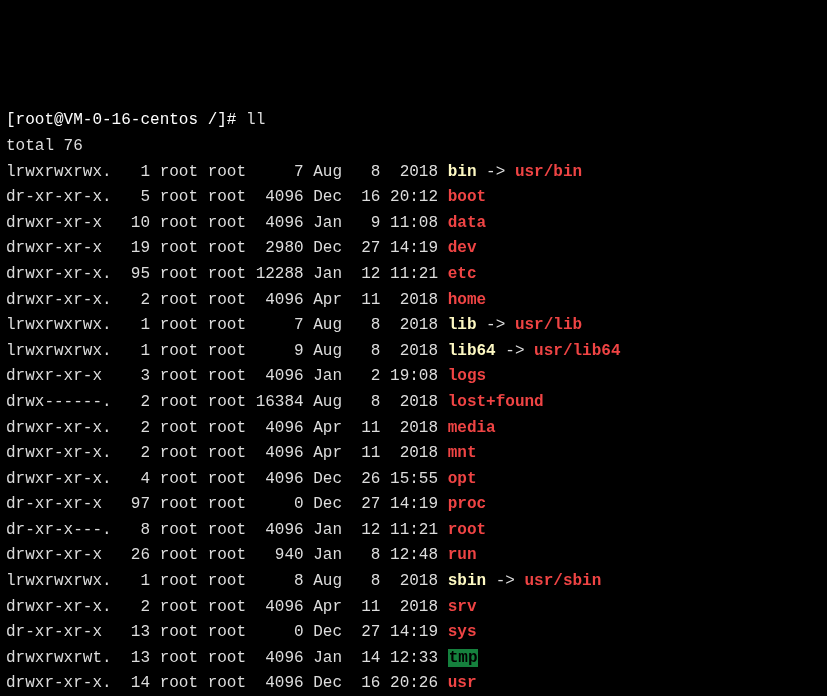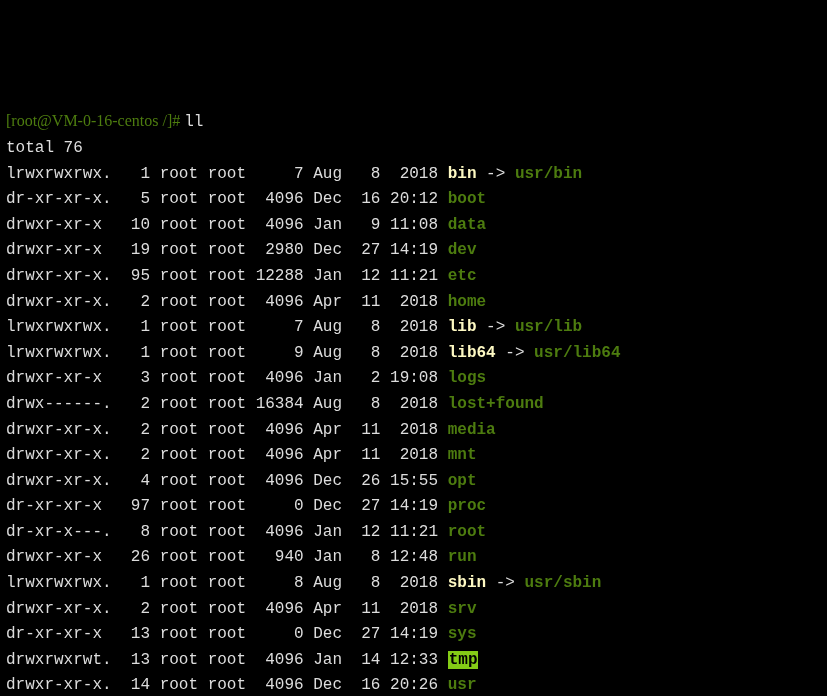--- a/index.html
+++ b/index.html
@@ -5,24 +5,24 @@
     body {
       margin: 0;
       padding: 6px;
       background-color: #000000;
       font-family: 'Consolas', 'Courier New', monospace;
       font-size: 16px;
       line-height: 1.6;
       color: #dddddd;
       white-space: pre;
     }
-    .prompt { color: #4d7c0f; font-family: Liberation Serif, serif; }
-    .dir { color: #4d7c0f; font-weight: bold; }
+    .prompt { color: #ffffff; }
+    .dir { color: #ef4444; font-weight: bold; }
     .link { color: #fef9c3; font-weight: bold; }
-    .sticky { background-color: #84cc16; color: #000000; font-weight: bold; padding: 0 1px; }
+    .sticky { background-color: #15803d; color: #000000; font-weight: bold; padding: 0 1px; }
     .row { display: block; }
   </style>
 </head>
 <body>
 
 
 
 <span class="row"><span class="prompt">[root@VM-0-16-centos /]# </span><span>ll</span></span><span class="row">total 76</span><div id="listing"><span class="row"><span>lrwxrwxrwx.   1 root root     7 Aug   8  2018 </span><span class="link">bin</span><span> -&gt; </span><span class="dir">usr/bin</span></span><span class="row"><span>dr-xr-xr-x.   5 root root  4096 Dec  16 20:12 </span><span class="dir">boot</span></span><span class="row"><span>drwxr-xr-x   10 root root  4096 Jan   9 11:08 </span><span class="dir">data</span></span><span class="row"><span>drwxr-xr-x   19 root root  2980 Dec  27 14:19 </span><span class="dir">dev</span></span><span class="row"><span>drwxr-xr-x.  95 root root 12288 Jan  12 11:21 </span><span class="dir">etc</span></span><span class="row"><span>drwxr-xr-x.   2 root root  4096 Apr  11  2018 </span><span class="dir">home</span></span><span class="row"><span>lrwxrwxrwx.   1 root root     7 Aug   8  2018 </span><span class="link">lib</span><span> -&gt; </span><span class="dir">usr/lib</span></span><span class="row"><span>lrwxrwxrwx.   1 root root     9 Aug   8  2018 </span><span class="link">lib64</span><span> -&gt; </span><span class="dir">usr/lib64</span></span><span class="row"><span>drwxr-xr-x    3 root root  4096 Jan   2 19:08 </span><span class="dir">logs</span></span><span class="row"><span>drwx------.   2 root root 16384 Aug   8  2018 </span><span class="dir">lost+found</span></span><span class="row"><span>drwxr-xr-x.   2 root root  4096 Apr  11  2018 </span><span class="dir">media</span></span><span class="row"><span>drwxr-xr-x.   2 root root  4096 Apr  11  2018 </span><span class="dir">mnt</span></span><span class="row"><span>drwxr-xr-x.   4 root root  4096 Dec  26 15:55 </span><span class="dir">opt</span></span><span class="row"><span>dr-xr-xr-x   97 root root     0 Dec  27 14:19 </span><span class="dir">proc</span></span><span class="row"><span>dr-xr-x---.   8 root root  4096 Jan  12 11:21 </span><span class="dir">root</span></span><span class="row"><span>drwxr-xr-x   26 root root   940 Jan   8 12:48 </span><span class="dir">run</span></span><span class="row"><span>lrwxrwxrwx.   1 root root     8 Aug   8  2018 </span><span class="link">sbin</span><span> -&gt; </span><span class="dir">usr/sbin</span></span><span class="row"><span>drwxr-xr-x.   2 root root  4096 Apr  11  2018 </span><span class="dir">srv</span></span><span class="row"><span>dr-xr-xr-x   13 root root     0 Dec  27 14:19 </span><span class="dir">sys</span></span><span class="row"><span>drwxrwxrwt.  13 root root  4096 Jan  14 12:33 </span><span class="sticky">tmp</span></span><span class="row"><span>drwxr-xr-x.  14 root root  4096 Dec  16 20:26 </span><span class="dir">usr</span></span></div>
 
 

